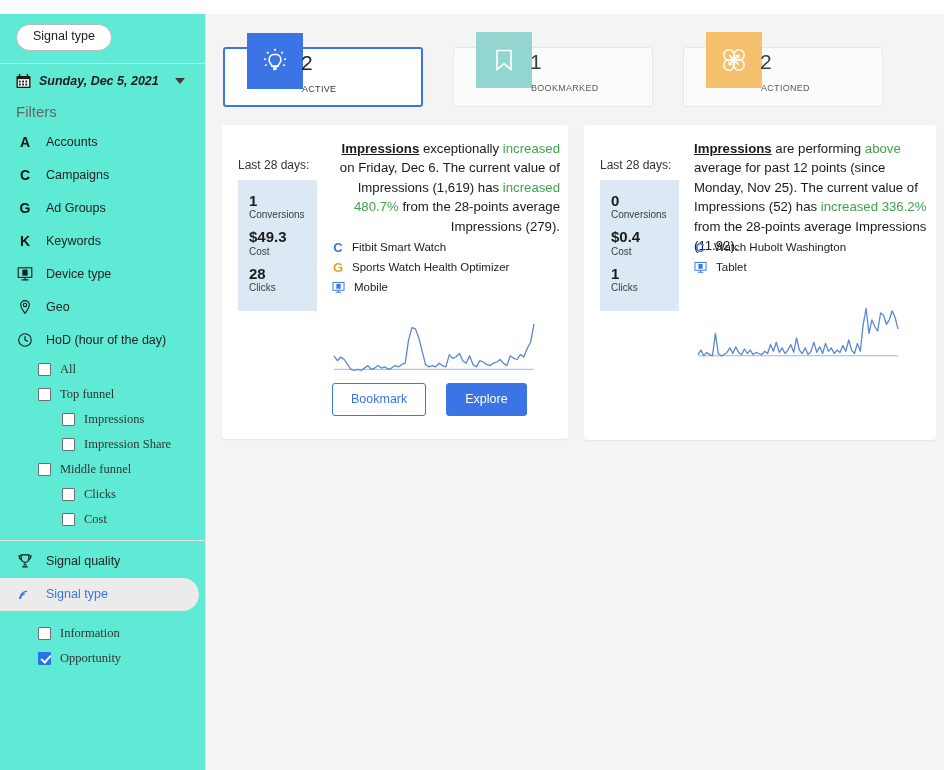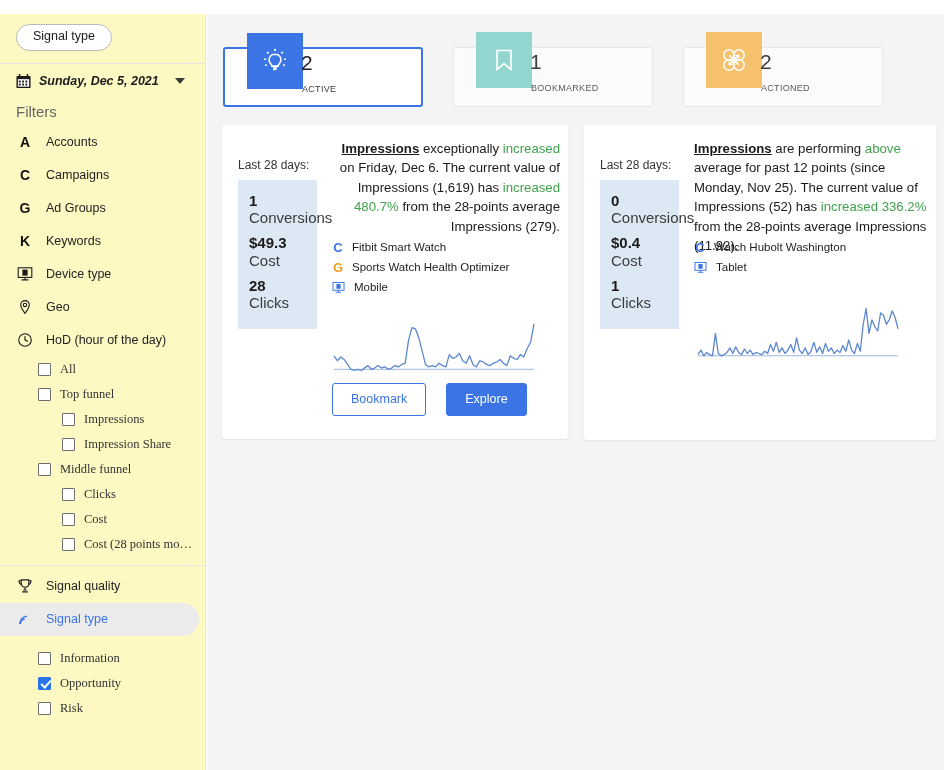--- a/index.html
+++ b/index.html
@@ -13,21 +13,21 @@
 
   
   .top-strip {
     position: absolute; left: 0; top: 0; width: 944px; height: 14px;
     background: #ffffff;
   }
 
   
   .sidebar {
     position: absolute; left: 0; top: 14px; width: 206px; height: 756px;
-    background: #fef9c3;
+    background: #5eead4;
     border-right: 1px solid #e2e2e2;
     overflow: hidden;
   }
   .pill-row { padding: 10px 0 12px 16px; }
   .pill {
     display: inline-block;
     border: 1px solid #b9b9b9;
     border-radius: 14px;
     padding: 5px 16px 6px 16px;
     font-size: 12.5px;
@@ -148,21 +148,21 @@
   .last-days {
     position: absolute; left: 16px; top: 33px;
     font-size: 12px; color: #333;
   }
   .metric-panel {
     position: absolute; left: 16px; top: 55px;
     width: 79px; padding: 12px 0 10px 11px;
     background: #dce9f5;
   }
   .m-val { font-size: 15px; font-weight: bold; color: #1b1b1b; line-height: 1.15; }
-  .m-lbl { font-size: 15px; color: #3b3b3b; margin-bottom: 7px; line-height: 1.2; }
+  .m-lbl { font-size: 10px; color: #3b3b3b; margin-bottom: 7px; line-height: 1.2; }
 
   .narrative {
     position: absolute; top: 14px;
     font-size: 13.2px; line-height: 1.47; color: #1a1a1a;
   }
   .narrative u { text-decoration: underline; font-weight: bold; }
   .up { color: #3fa34d; }
 
   .ent-list { position: absolute; }
   .ent {
@@ -294,24 +294,20 @@
         <span class="chk-label">Middle funnel</span>
       </div>
       <div class="chk-row indent">
         <span class="cbox"></span>
         <span class="chk-label">Clicks</span>
       </div>
       <div class="chk-row indent">
         <span class="cbox"></span>
         <span class="chk-label">Cost</span>
       </div>
-      <div class="chk-row indent">
-        <span class="cbox"></span>
-        <span class="chk-label">Cost (28 points mo…</span>
-      </div>
     </div>
 
     <div class="sep-wide"></div>
 
     <div class="nav-item">
       <span class="glyph">
         <svg width="16" height="16" viewBox="0 0 16 16" fill="none" stroke="#1b1b1b" stroke-width="1.1">
           <path d="M4.2 1.9 L11.8 1.9 L11.8 5.4 C11.8 7.6 10.1 9.2 8 9.2 C5.9 9.2 4.2 7.6 4.2 5.4 Z"></path>
           <path d="M4.2 2.8 L2 2.8 C2 5 3 6.1 4.4 6.4"></path>
           <path d="M11.8 2.8 L14 2.8 C14 5 13 6.1 11.6 6.4"></path>
@@ -334,24 +330,20 @@
     <div class="group-gap"></div>
 
     <div>
       <div class="chk-row">
         <span class="cbox"></span>
         <span class="chk-label">Information</span>
       </div>
       <div class="chk-row">
         <span class="cbox checked"></span>
         <span class="chk-label">Opportunity</span>
-      </div>
-      <div class="chk-row">
-        <span class="cbox"></span>
-        <span class="chk-label">Risk</span>
       </div>
     </div>
   </div>
 
   <div class="main">
 
     <div class="status-row">
 
       <div class="status-card active" style="left:16px; width:200px;">
         <div class="status-icon" style="left:22px; background:#3b74e4;">

